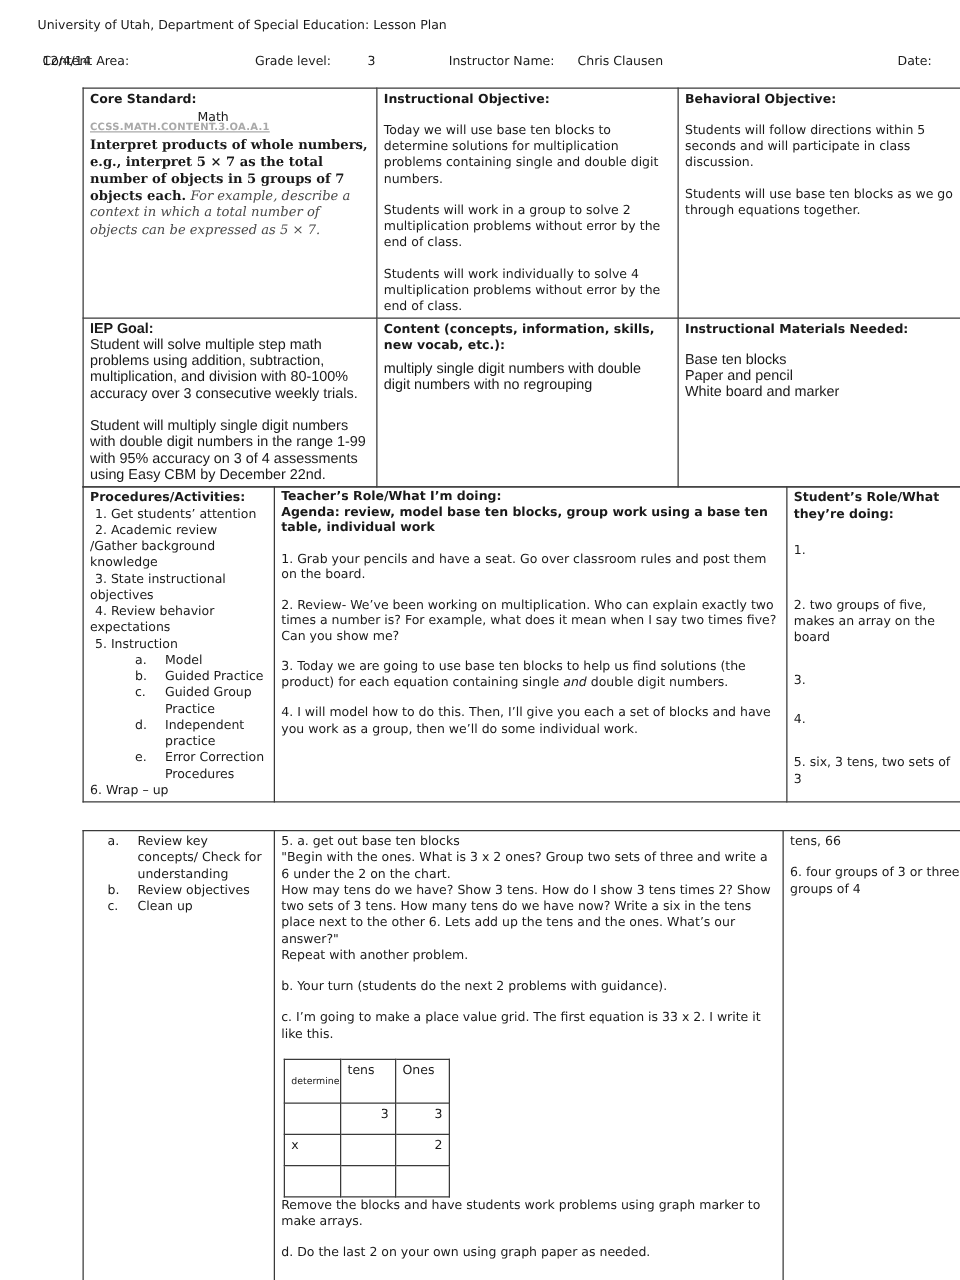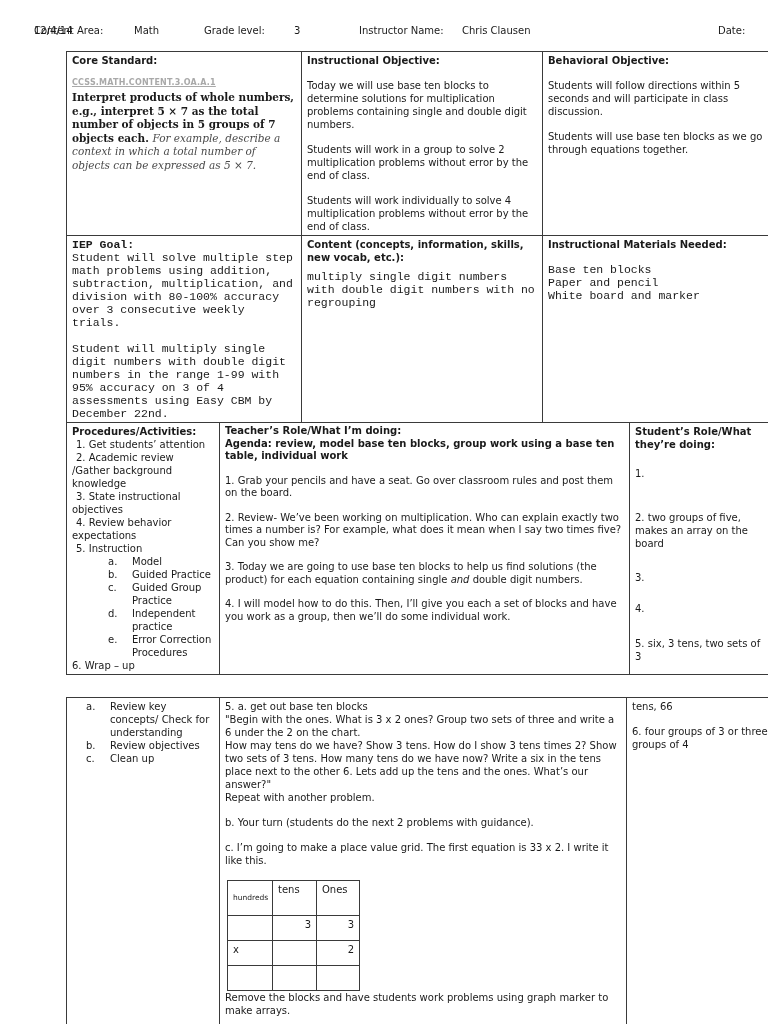--- a/index.html
+++ b/index.html
@@ -5,41 +5,41 @@
   html,body{margin:0;padding:0;}
   body{
     width:768px;height:1024px;overflow:hidden;background:#ffffff;
     font-family:"DejaVu Sans","Liberation Sans",sans-serif;color:#1a1a1a;
     position:relative;
   }
   .doc{position:absolute;left:30px;top:8px;width:717px;}
   .title{font-size:10px;line-height:13px;margin-top:6px;}
   .meta{position:relative;height:26px;margin-top:17px;font-size:10px;line-height:12px;}
   .meta span{position:absolute;top:0;white-space:nowrap;}
-  .m-ca{left:4px;} .m-cav{left:104px;} .m-gl{left:174px;} .m-glv{left:264px;}
+  .m-ca{left:4px;} .m-cav{left:128px;margin-top:45px;} .m-gl{left:174px;} .m-glv{left:264px;}
   .m-in{left:329px;} .m-inv{left:432px;} .m-dt{left:688px;text-align:right;} .m-dtv{left:4px;top:12px;}
 
   table.t{border-collapse:collapse;table-layout:fixed;margin-left:36px;}
   table.t td{border:1px solid #3a3a3a;vertical-align:top;padding:2px 5px;font-size:10px;line-height:13px;overflow:hidden;}
   table.t1ab{width:708px;}
   table.t1c{width:708px;margin-top:-1px;padding-left:20px;}
   table.t2a{width:717px;margin-top:22px;}
 
   .head{font-weight:bold;}
   .gap{height:12px;}
   .gap-s{height:6px;}
   .p{margin:0;}
   .mb{margin-bottom:12px;}
   .it{font-style:italic;}
 
   .ccss-link{color:#a9a9a9;font-size:8px;font-weight:bold;letter-spacing:.2px;text-decoration:underline;display:inline-block;margin:9px 0 2px 0;cursor:pointer;}
   .core-body{font-family:"DejaVu Serif","Liberation Serif",serif;font-weight:bold;font-size:10.5px;line-height:13.5px;}
   .core-ex{font-weight:normal;font-style:italic;color:#4a4a4a;}
 
-  .serif{font-family:Liberation Mono, monospace;font-size:11.5px;line-height:13px;}
+  .serif{font-family:Liberation Sans, sans-serif;font-size:11.5px;line-height:13px;}
 
   .proc-item{text-indent:4px;}
   .sub{display:flex;padding-left:36px;}
   .sub .k{width:24px;flex:none;}
   .sub2{display:flex;padding-left:14px;}
   .sub2 .k{width:24px;flex:none;}
 
   .sr-1{margin-top:16px;}
   .sr-2{margin-top:31px;}
   .sr-3{margin-top:21px;}
@@ -50,20 +50,21 @@
   .grid td{border:1px solid #4a4a4a;vertical-align:top;padding:1px 3px;font-size:10px;line-height:12px;height:20px;overflow:hidden;}
   .grid td.hc{height:30px;}
   .grid .hundreds{display:block;width:30px;font-size:7.5px;line-height:8.5px;margin-top:11px;}
   .grid .num{text-align:right;}
 </style>
 </head>
 <body>
 
 <div class="doc">
 
+  <div class="title">University of Utah, Department of Special Education: Lesson Plan</div>
 
   <div class="meta">
     <span class="m-ca">Content Area:</span>
     <span class="m-cav">Math</span>
     <span class="m-gl">Grade level:</span>
     <span class="m-glv">3</span>
     <span class="m-in">Instructor Name:</span>
     <span class="m-inv">Chris Clausen</span>
     <span class="m-dt">Date:</span>
     <span class="m-dtv">12/4/14</span>
@@ -212,21 +213,21 @@
         <div class="p">c. I’m going to make a place value grid. The first equation is 33 x 2. I write it like this.</div>
         <table class="grid">
           <colgroup>
                 <col style="width:45px">
                 <col style="width:44px">
                 <col style="width:43px">
               </colgroup>
           <tbody>
                 <tr>
             <td class="hc">
-                    <span class="hundreds">hundreds</span>
+                    <span class="hundreds">determine</span>
                   </td>
             <td class="hc">tens</td>
             <td class="hc">Ones</td>
           </tr>
           <tr>
             <td></td>
             <td class="num">3</td>
             <td class="num">3</td>
           </tr>
           <tr>

